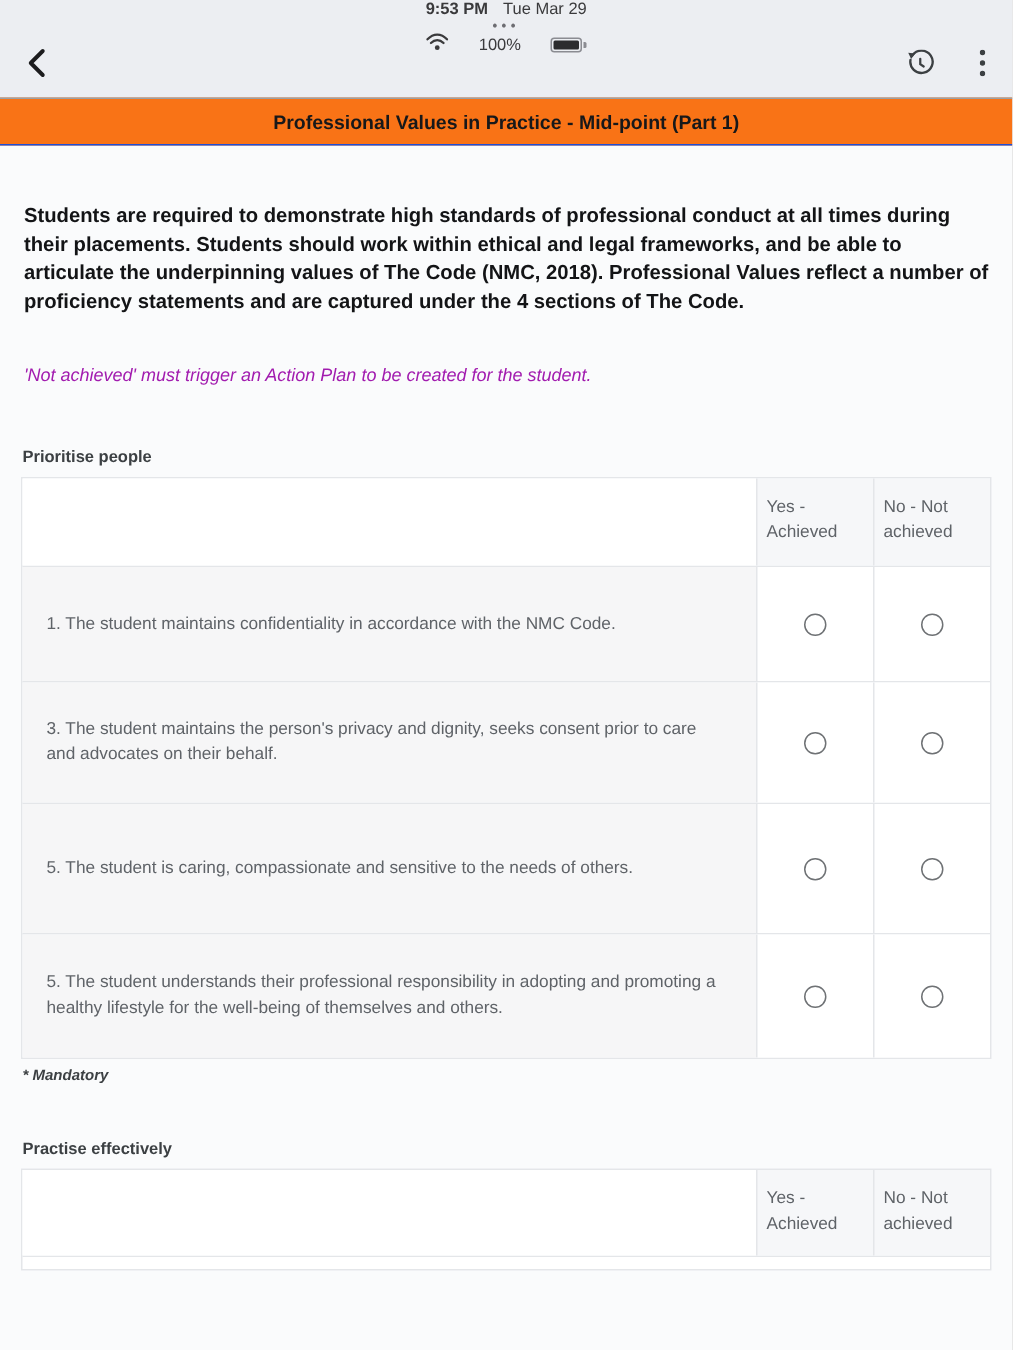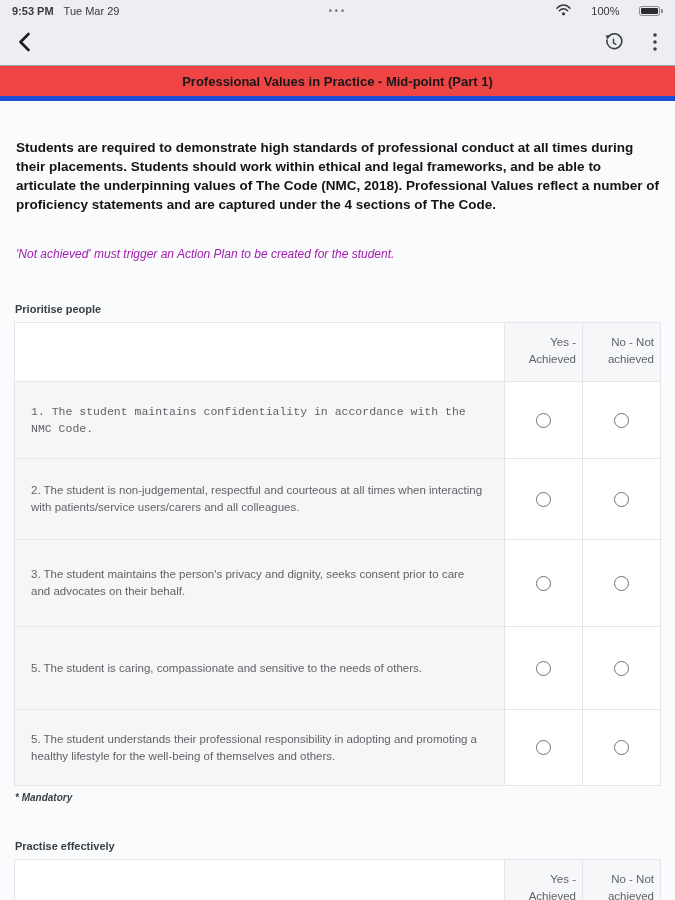--- a/index.html
+++ b/index.html
@@ -5,21 +5,21 @@
   html,body{margin:0;padding:0;background:#d7d7d7;}
   .screen{
     width:675px;height:900px;overflow:hidden;position:relative;
     background:#fafbfc;font-family:"Liberation Sans",sans-serif;
     -webkit-font-smoothing:antialiased;
   }
   
   .top-band{background:#eceef2;}
   .status-bar{
     height:22px;display:flex;align-items:center;justify-content:space-between;
-    padding:0 12px;font-size:11px;color:#3a3a3c;
+    padding:0 12px;font-size:11px;color:#3a3a3c;flex-direction:column;
   }
   .sb-left{display:flex;align-items:center;gap:10px;}
   .sb-time{font-weight:700;}
   .sb-date{font-weight:400;text-align:right;}
   .sb-center{color:#6d6d72;font-size:9px;letter-spacing:3px;font-weight:700;}
   .sb-right{display:flex;align-items:center;gap:20px;}
   .sb-batt{font-weight:400;}
   .battery{display:inline-flex;align-items:center;}
   .battery .shell{
     width:21px;height:10px;border:1px solid rgba(60,60,67,.55);border-radius:2.5px;
@@ -29,22 +29,22 @@
   .battery .nub{width:1.5px;height:4px;background:rgba(60,60,67,.55);border-radius:0 1px 1px 0;margin-left:1px;}
   
   .nav-bar{
     height:43px;display:flex;align-items:center;padding:0 14px;
   }
   .nav-spacer{flex:1;}
   .nav-btn{background:none;border:none;padding:4px;cursor:pointer;display:flex;align-items:center;justify-content:center;}
   .nav-btn + .nav-btn{margin-left:22px;}
   
   .title-bar{
-    height:30px;background:#ef4444;
-    border-top:1px solid #9aa0a6;border-bottom:5px solid #1d4ed8;
+    height:30px;background:#f97316;
+    border-top:1px solid #9aa0a6;border-bottom:1px solid #1d4ed8;
     display:flex;align-items:center;justify-content:center;
     font-size:13px;font-weight:700;color:#17181a;
   }
   
   .intro{
     margin:37px 16px 0;font-size:13.5px;font-weight:700;line-height:19px;color:#131416;
   }
   .note{
     margin:33px 16px 0;font-size:12px;font-style:italic;color:#a21caf;
   }
@@ -52,33 +52,33 @@
     margin:42px 16px 7px 15px;font-size:11px;font-weight:700;color:#3c4043;
   }
   .ftable{
     margin:0 14px;border:1px solid #e4e6e9;background:#fff;
   }
   .frow{display:grid;grid-template-columns:1fr 78px 78px;}
   .frow + .frow{border-top:1px solid #e4e6e9;}
   .hcell,.rcell{border-left:1px solid #e4e6e9;}
   .frow.head{min-height:58px;}
   .hcell{
-    background:#f6f7f9;padding:11px 6px 0;text-align:right;
+    background:#f6f7f9;padding:11px 6px 0;text-align:left;
     font-size:11.5px;color:#5f6368;line-height:17px;
   }
   .qcell{
     background:#f6f6f7;padding:14px 18px 14px 16px;display:flex;align-items:center;
     font-size:11.5px;color:#5f6368;line-height:17px;
   }
   .rcell{background:#fff;display:flex;align-items:center;justify-content:center;}
   .radio{
     width:15px;height:15px;border:1.6px solid #6f7275;border-radius:50%;
     background:#fff;box-sizing:border-box;padding:0;cursor:pointer;
   }
-  .t1 .frow:nth-child(2){min-height:76px;font-family:Liberation Mono, monospace;}
+  .t1 .frow:nth-child(2){min-height:76px;}
   .t1 .frow:nth-child(3){min-height:80px;}
   .t1 .frow:nth-child(4){min-height:86px;}
   .t1 .frow:nth-child(5){min-height:82px;}
   .t1 .frow:nth-child(6){min-height:75px;}
   .mandatory{
     margin:6px 16px 0 15px;font-size:10px;font-weight:700;font-style:italic;color:#3c4043;
   }
   .section-label.second{margin-top:37px;}
   .t2 .frow.head{min-height:57px;}
   .t2 .frow.partial{height:8px;}
@@ -160,29 +160,20 @@
       <div class="frow">
         <div class="qcell">1. The student maintains confidentiality in accordance with the NMC Code.</div>
         <div class="rcell">
             <button class="radio"></button>
           </div>
         <div class="rcell">
             <button class="radio"></button>
           </div>
       </div>
       <div class="frow">
-        <div class="qcell">2. The student is non-judgemental, respectful and courteous at all times when interacting with patients/service users/carers and all colleagues.</div>
-        <div class="rcell">
-            <button class="radio"></button>
-          </div>
-        <div class="rcell">
-            <button class="radio"></button>
-          </div>
-      </div>
-      <div class="frow">
         <div class="qcell">3. The student maintains the person's privacy and dignity, seeks consent prior to care and advocates on their behalf.</div>
         <div class="rcell">
             <button class="radio"></button>
           </div>
         <div class="rcell">
             <button class="radio"></button>
           </div>
       </div>
       <div class="frow">
         <div class="qcell">5. The student is caring, compassionate and sensitive to the needs of others.</div>

